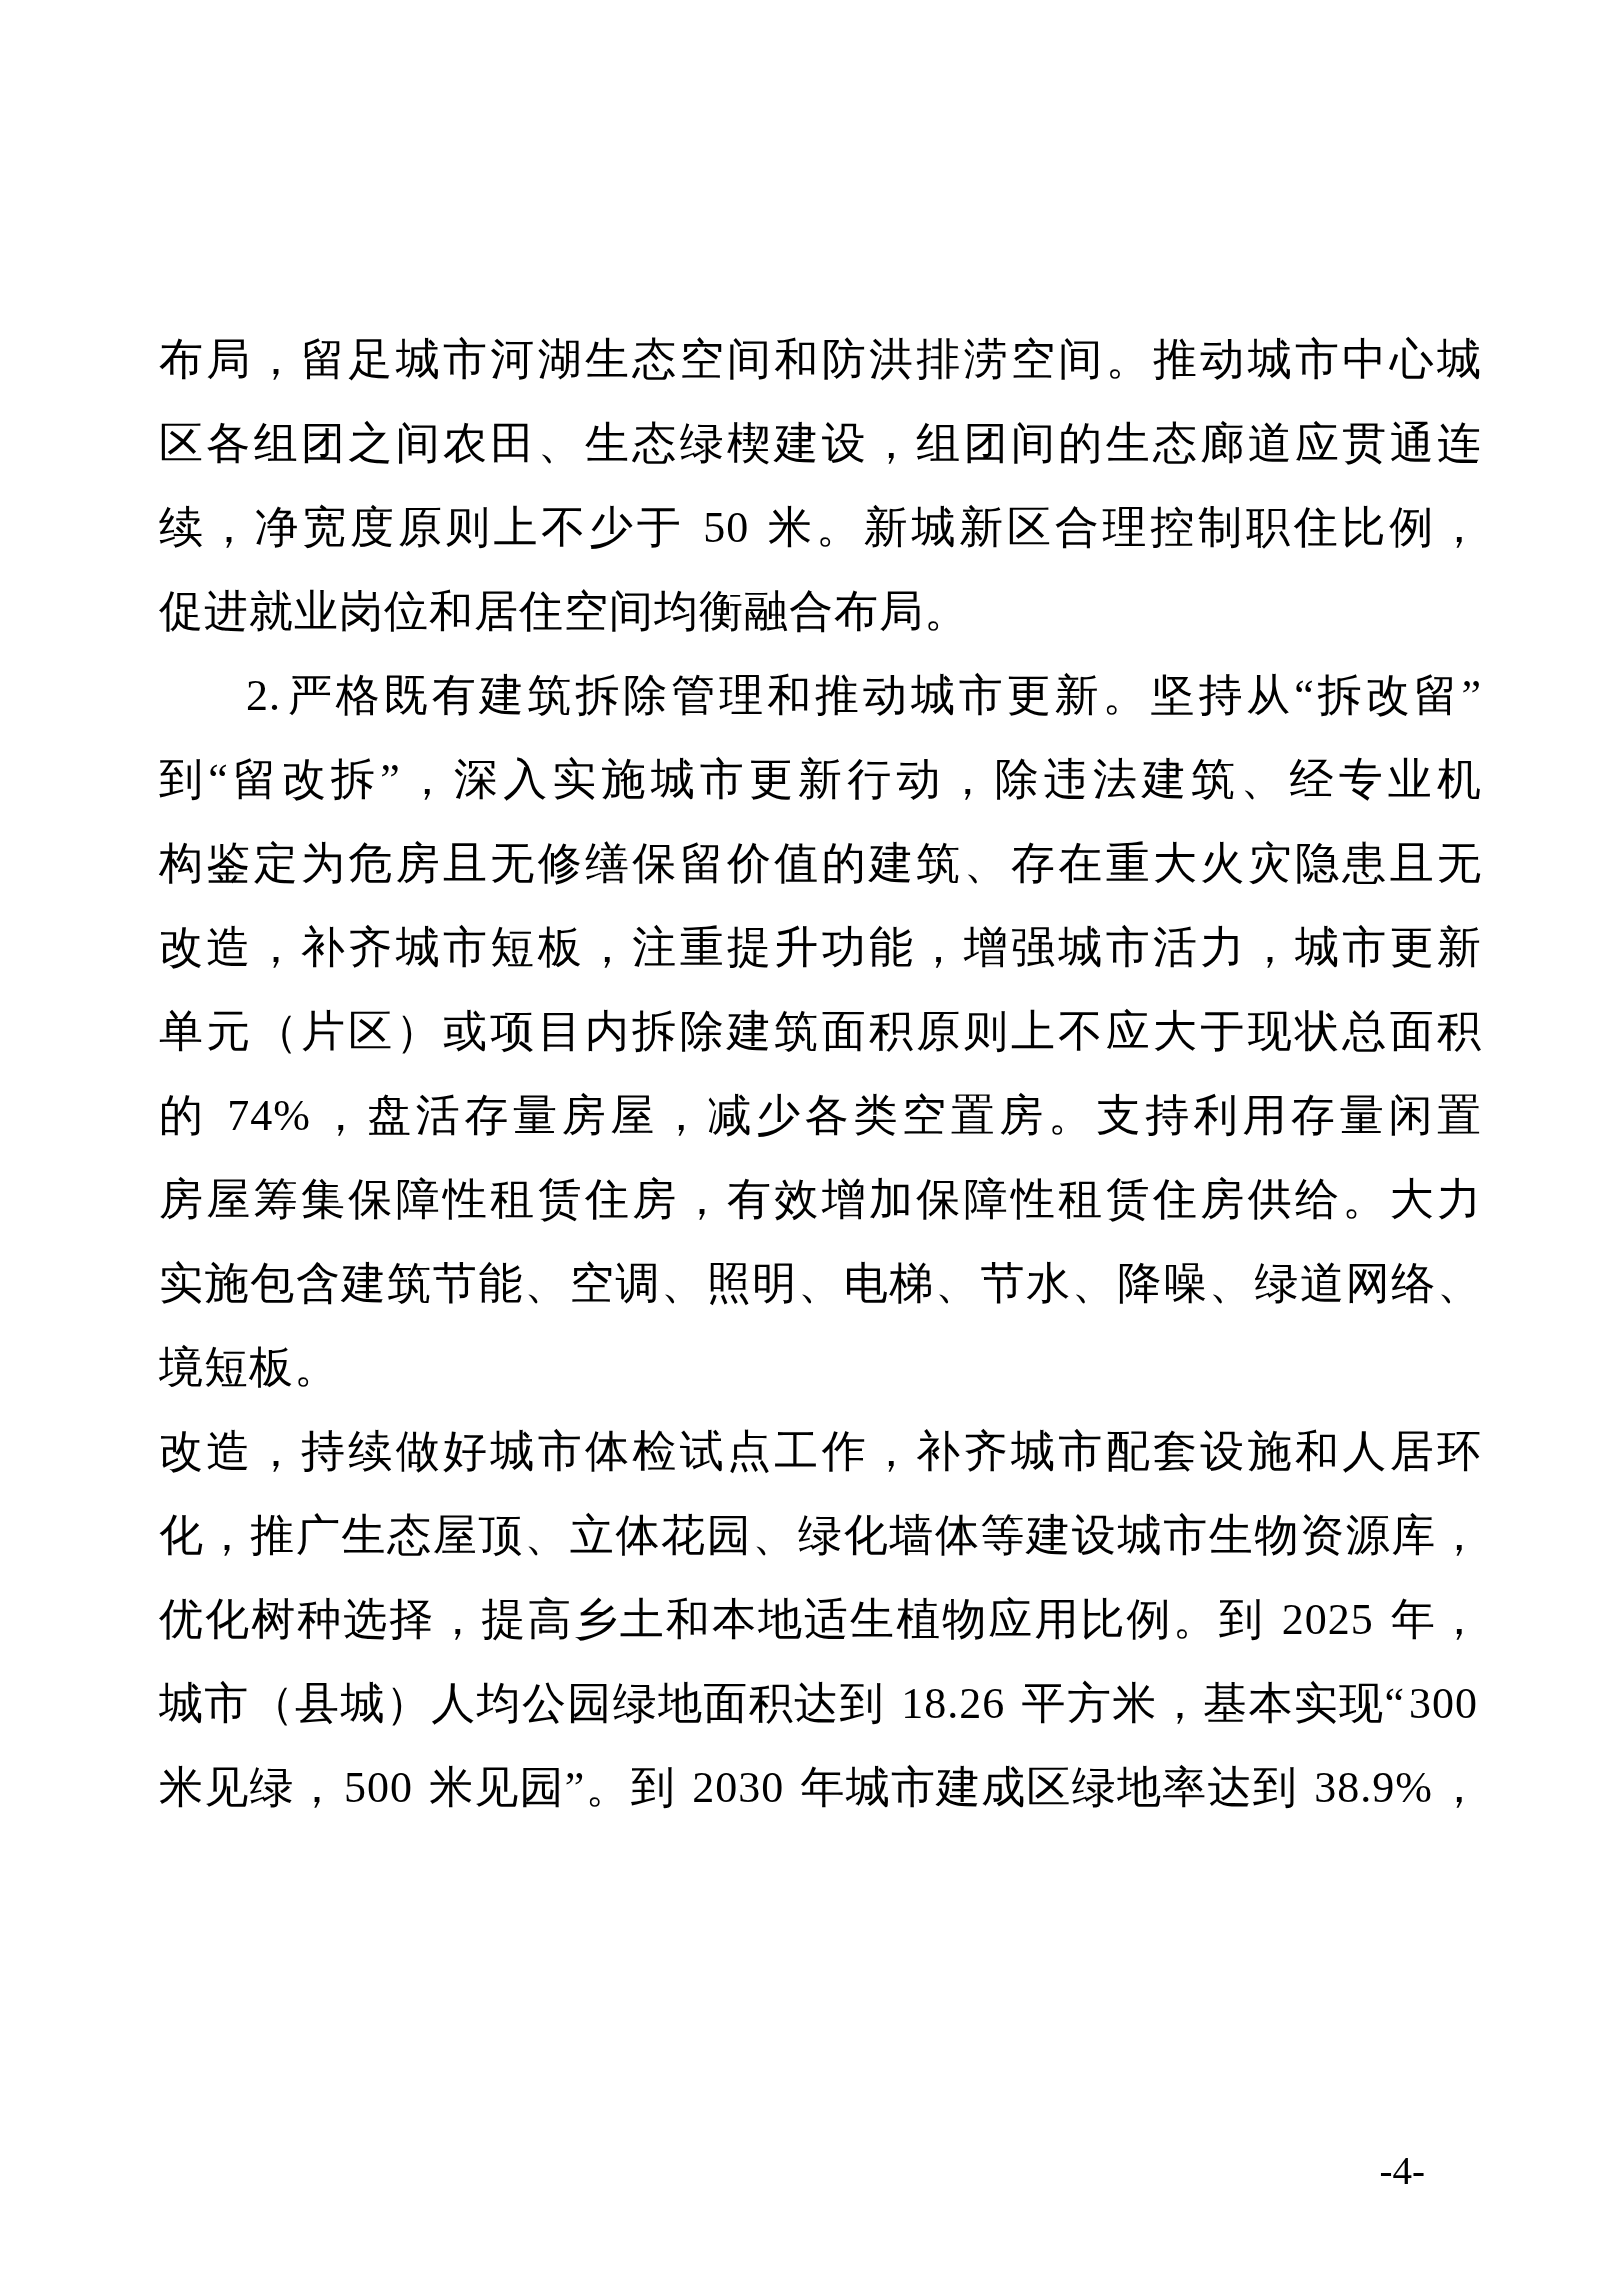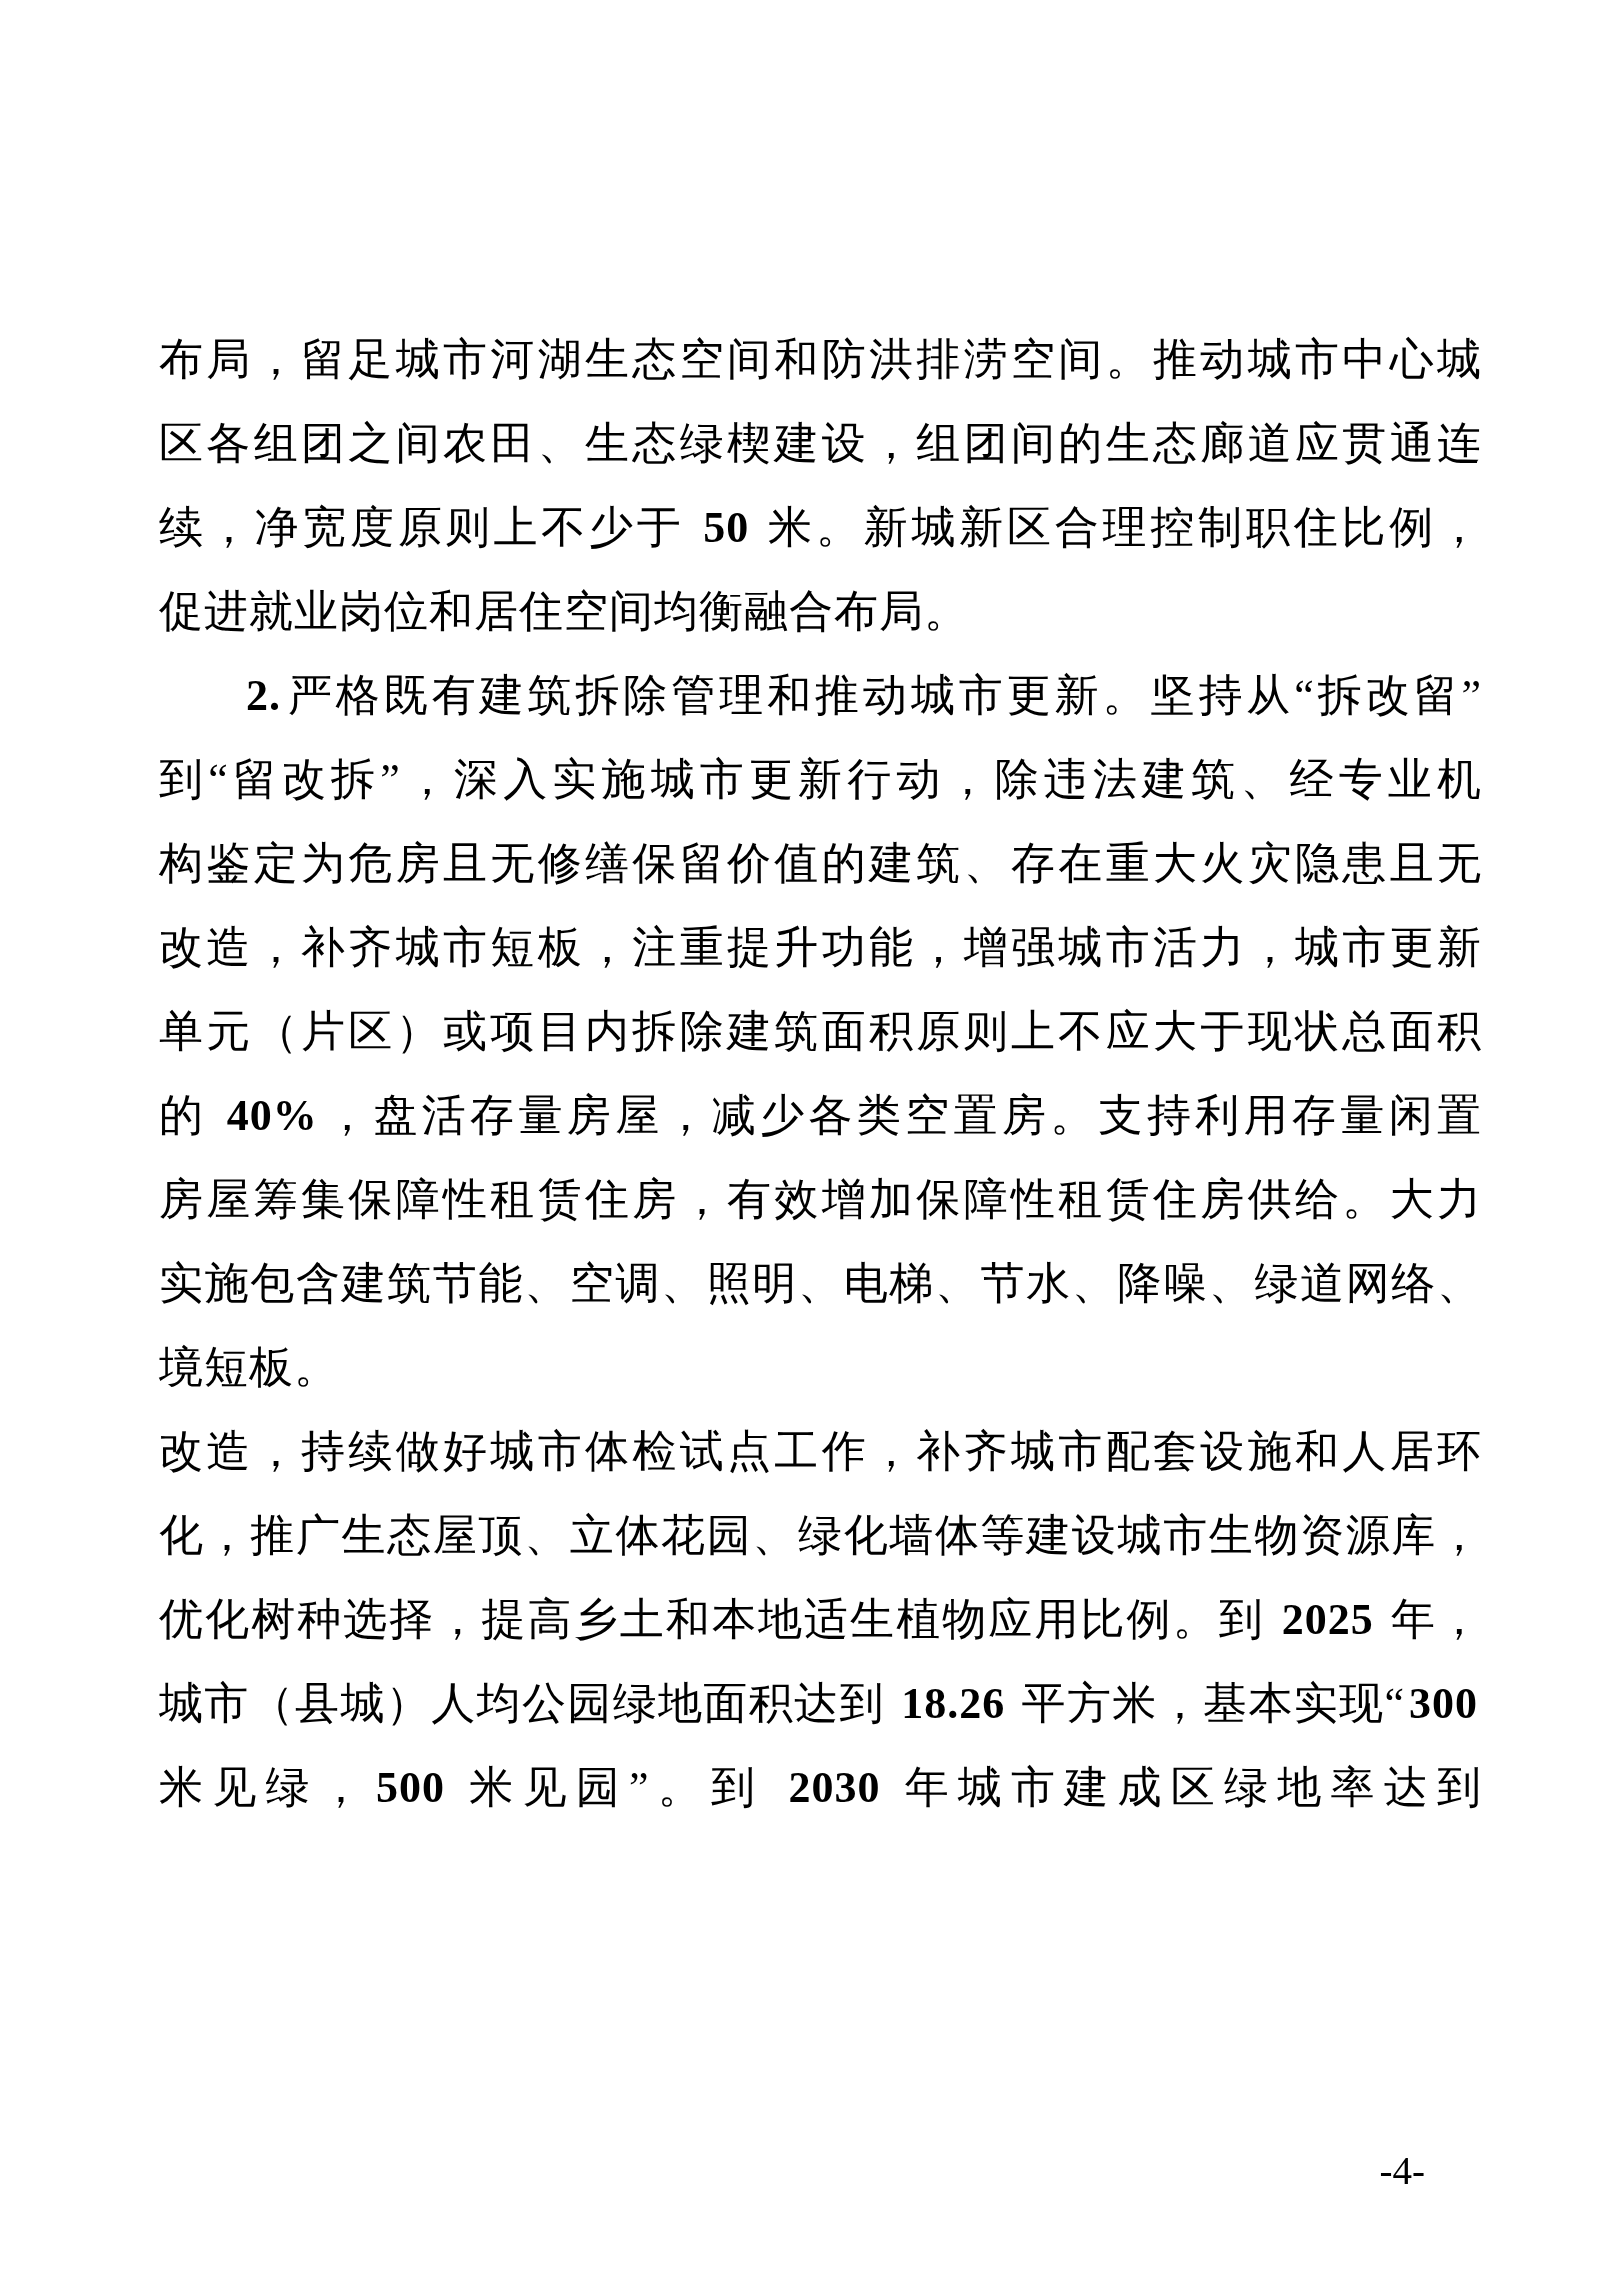--- a/index.html
+++ b/index.html
@@ -22,21 +22,21 @@
   .line {
     font-size: 44px;
     height: 84px;
     line-height: 84px;
     text-align: justify;
     text-align-last: justify;
     text-justify: inter-character;
     overflow: hidden;
     letter-spacing: 1px;
   }
-  .line b { font-weight: bold; }
+  .line b { font-weight: normal; }
   .para-end {
     text-align: left;
     text-align-last: left;
   }
   .para-start {
     text-indent: 83px;
   }
   .page-number {
     position: absolute;
     top: 2135px;
@@ -53,21 +53,21 @@
   <div class="text-block">
     <div class="line">布局，留足城市河湖生态空间和防洪排涝空间。推动城市中心城</div>
     <div class="line">区各组团之间农田、生态绿楔建设，组团间的生态廊道应贯通连</div>
     <div class="line">续，净宽度原则上不少于 <b>50</b> 米。新城新区合理控制职住比例，</div>
     <div class="line para-end">促进就业岗位和居住空间均衡融合布局。</div>
     <div class="line para-start"><b>2.</b>严格既有建筑拆除管理和推动城市更新。坚持从“拆改留”</div>
     <div class="line">到“留改拆”，深入实施城市更新行动，除违法建筑、经专业机</div>
     <div class="line">构鉴定为危房且无修缮保留价值的建筑、存在重大火灾隐患且无</div>
     <div class="line">改造，补齐城市短板，注重提升功能，增强城市活力，城市更新</div>
     <div class="line">单元（片区）或项目内拆除建筑面积原则上不应大于现状总面积</div>
-    <div class="line">的 <b>40%</b>，盘活存量房屋，减少各类空置房。支持利用存量闲置</div>
+    <div class="line">的 <b>74%</b>，盘活存量房屋，减少各类空置房。支持利用存量闲置</div>
     <div class="line">房屋筹集保障性租赁住房，有效增加保障性租赁住房供给。大力</div>
     <div class="line">实施包含建筑节能、空调、照明、电梯、节水、降噪、绿道网络、</div>
     <div class="line para-end">境短板。</div>
     <div class="line">改造，持续做好城市体检试点工作，补齐城市配套设施和人居环</div>
     <div class="line">化，推广生态屋顶、立体花园、绿化墙体等建设城市生物资源库，</div>
     <div class="line">优化树种选择，提高乡土和本地适生植物应用比例。到 <b>2025</b> 年，</div>
     <div class="line">城市（县城）人均公园绿地面积达到 <b>18.26</b> 平方米，基本实现“<b>300</b></div>
     <div class="line">米见绿，<b>500</b> 米见园”。到 <b>2030</b> 年城市建成区绿地率达到 <b>38.9%</b>，</div>
   </div>
   <div class="page-number">-4-</div>

